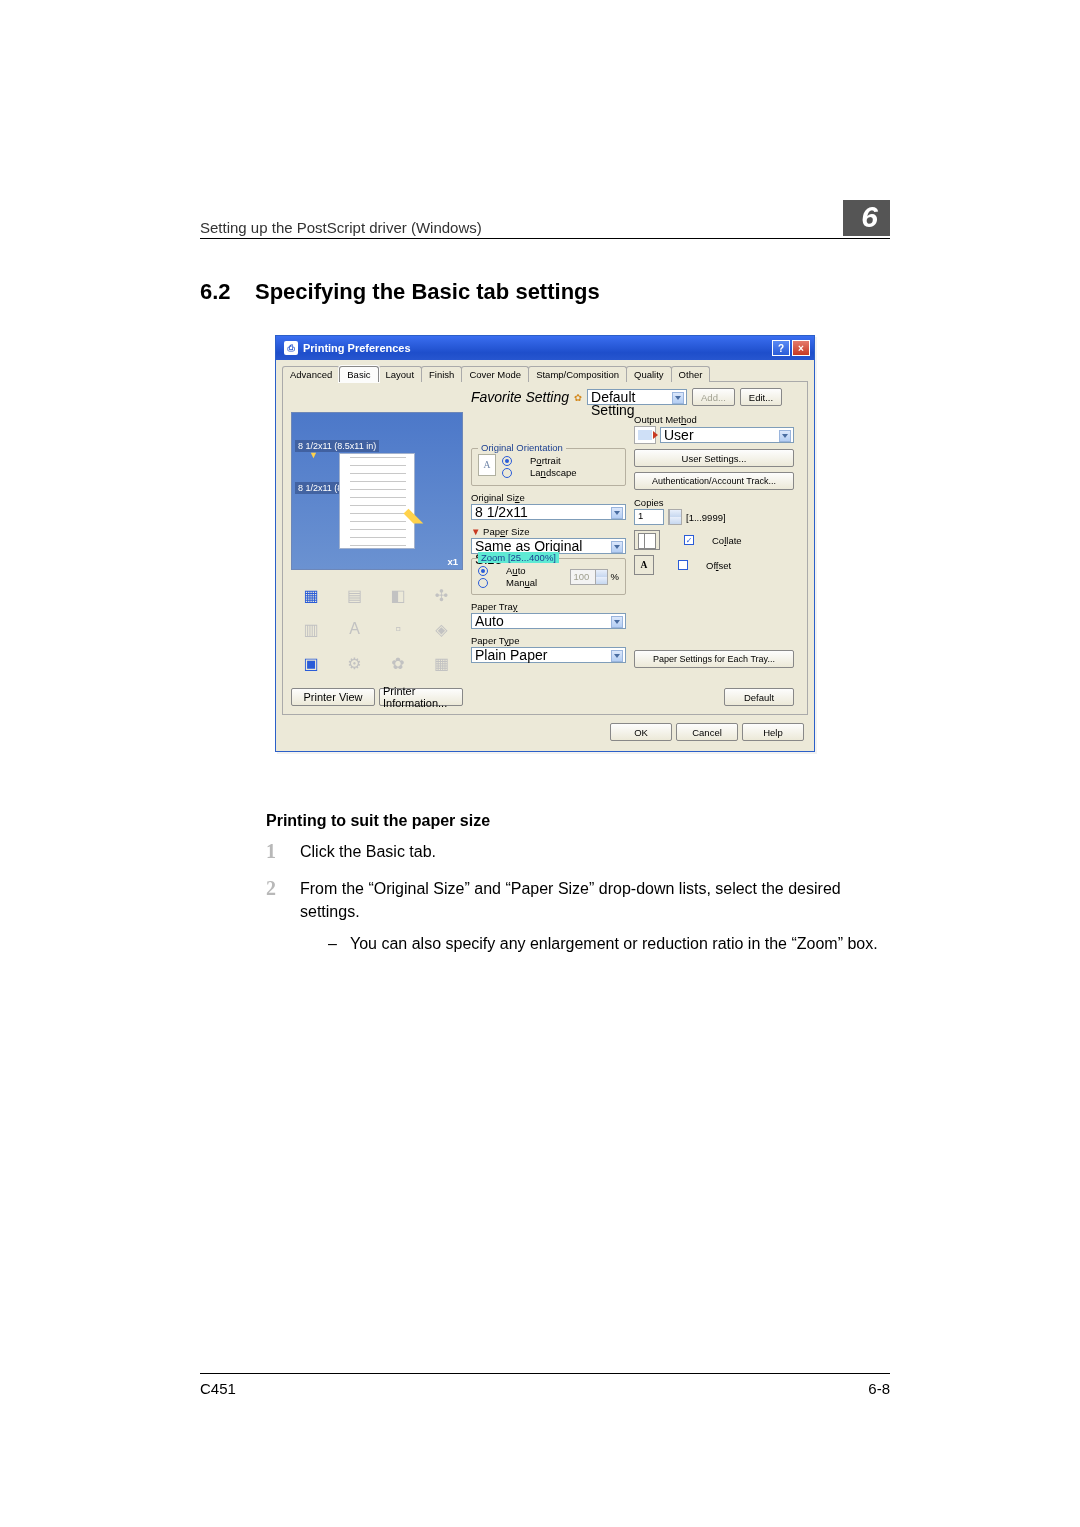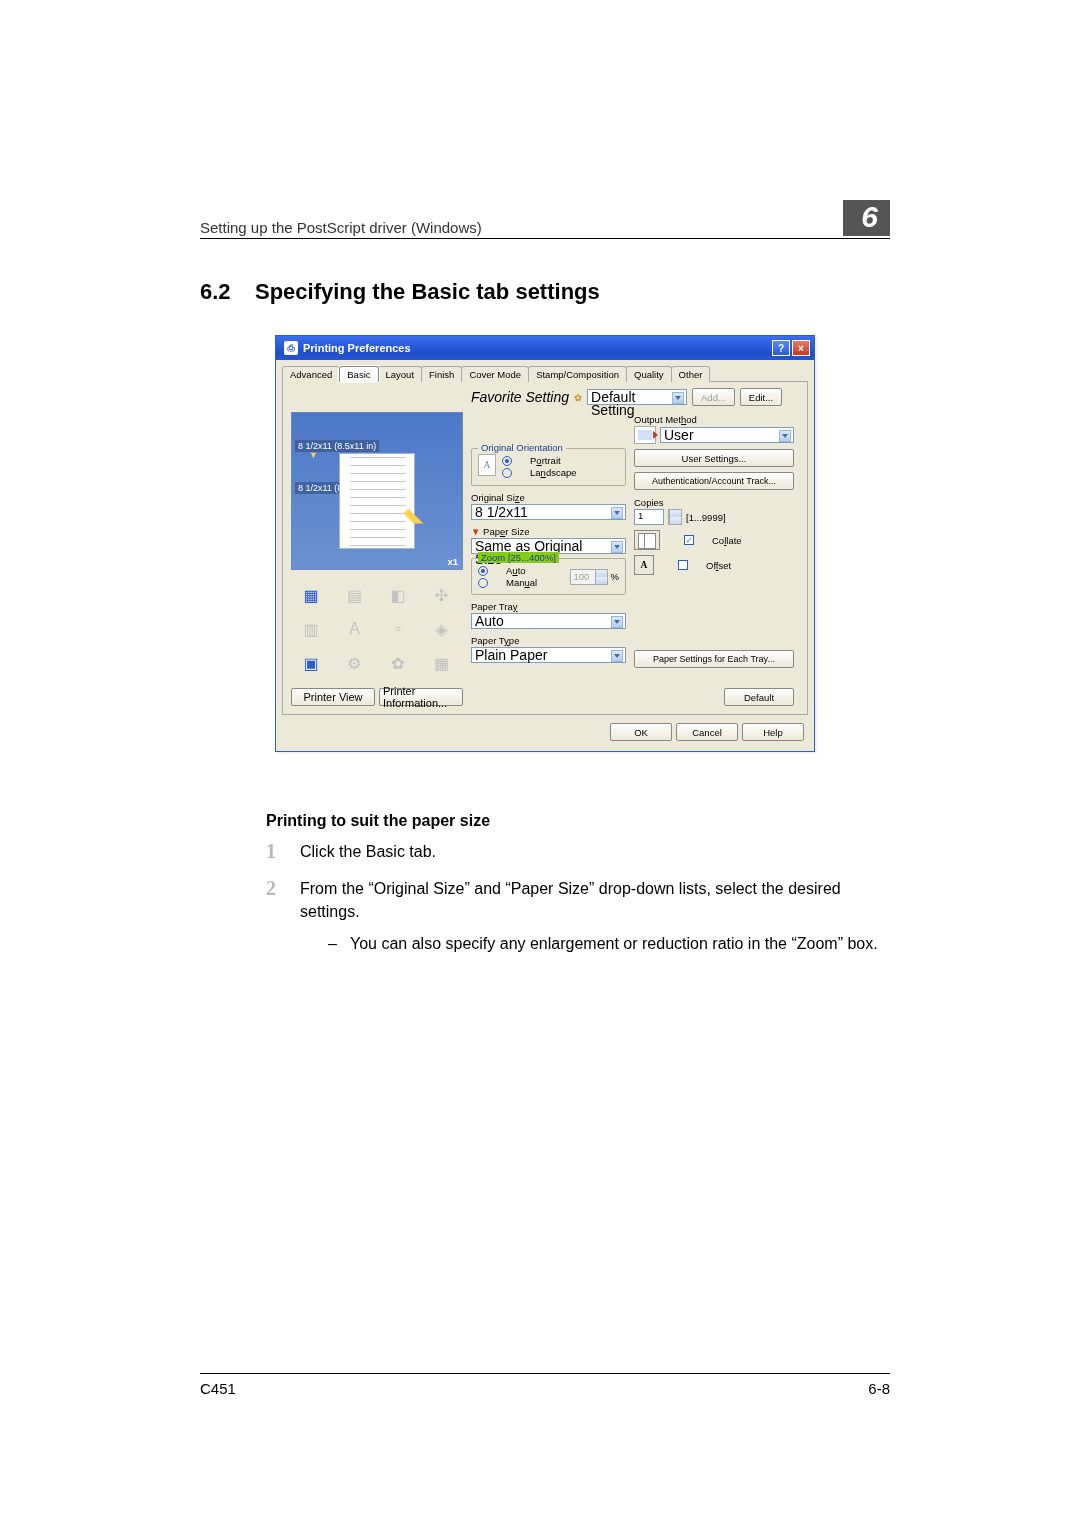--- a/index.html
+++ b/index.html
@@ -151,21 +151,21 @@
   .radio-row, .check-row { display:flex; align-items:center; gap:18px; font-size:9.5px; margin:1px 0; }
   .radio { width:10px; height:10px; border:1px solid #2a5cd8; border-radius:50%; position:relative; }
   .radio.checked::after { content:""; position:absolute; inset:2px; background:#2a5cd8; border-radius:50%; }
   .check { width:10px; height:10px; border:1px solid #2a5cd8; background:#fff; display:flex; align-items:center; justify-content:center; font-size:8px; color:#2a5cd8; }
   .check.checked::before { content:"✓"; }
   .under { text-decoration: underline; }
   .small-label { font-size:9.5px; margin:2px 0 1px; }
   .orient-glyph { width:18px; height:22px; background:#fff; border:1px solid #b0b0a0; display:flex; align-items:center; justify-content:center; font-family: Georgia, serif; color:#7086a9; float:left; margin-right:6px; }
 
   .zoom-box { border:1px solid #b6b0a0; border-radius:2px; padding:5px 6px; position:relative; }
-  .zoom-box .legend { position:absolute; top:-7px; left:6px; background:#84cc16; padding:0 3px; color:#1b3f91; font-size:9.5px; }
+  .zoom-box .legend { position:absolute; top:-7px; left:6px; background:#5eead4; padding:0 3px; color:#1b3f91; font-size:9.5px; }
   .spinner { width:38px; height:16px; display:inline-flex; border:1px solid #aaa; background:#f3f3f3; position:relative; font-size:9.5px; align-items:center; padding-left:3px; color:#9f9f8f; }
   .spinner .sp-btns { position:absolute; right:0; top:0; width:12px; height:100%; display:flex; flex-direction:column; }
   .spinner .sp-btns span { flex:1; background:linear-gradient(#e8effb,#c6d7ef); border-left:1px solid #aaa; }
 
   .out-icon { width:22px; height:18px; border:1px solid #aaa; background:#fff; display:inline-block; vertical-align:middle; margin-right:4px; position:relative; }
   .out-icon::before { content:""; position:absolute; left:3px; top:3px; width:14px; height:10px; background:#cfe0f7; }
   .out-icon::after { content:""; position:absolute; right:-3px; top:4px; border-top:4px solid transparent; border-bottom:4px solid transparent; border-left:5px solid #c83a22; }
 
   .copies-row { display:flex; align-items:center; gap:4px; }
   .copies-input { width:30px; height:16px; border:1px solid #7f9db9; background:#fff; padding-left:3px; }

